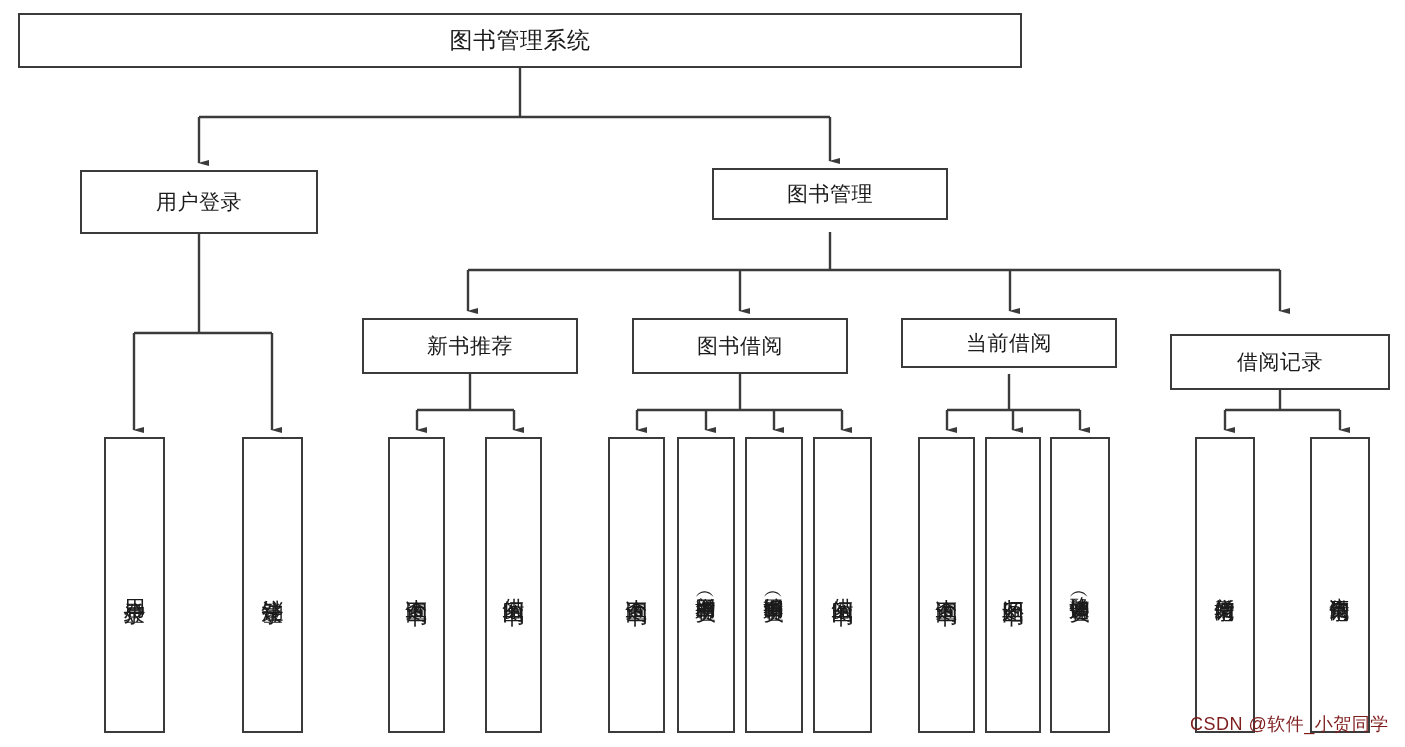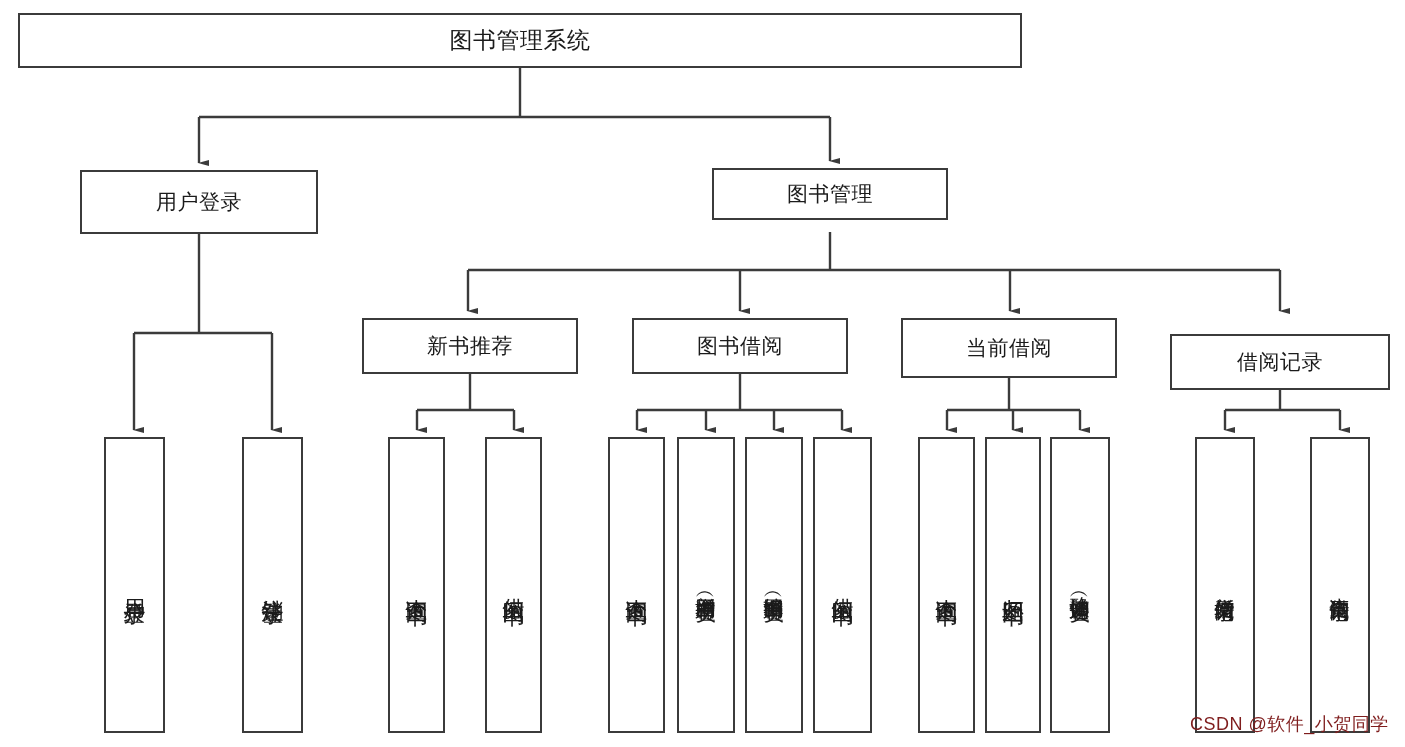--- a/index.html
+++ b/index.html
@@ -46,21 +46,21 @@
   .node.vert.small .lbl{font-size:20px;letter-spacing:1px;}
 
   #root{left:18px;top:13px;width:1004px;height:55px;}
   #root .lbl{font-size:23px;}
 
   #n-login{left:80px;top:170px;width:238px;height:64px;}
   #n-bookmgmt{left:712px;top:168px;width:236px;height:52px;}
 
   #n-new{left:362px;top:318px;width:216px;height:56px;}
   #n-borrow{left:632px;top:318px;width:216px;height:56px;}
-  #n-current{left:901px;top:318px;width:216px;height:60px;}
+  #n-current{left:901px;top:318px;width:216px;height:50px;}
   #n-record{left:1170px;top:318px;width:220px;height:56px;margin-top:16px;}
 
   .leaf{top:437px;height:296px;}
 
   #l-0{left:104px;width:61px;}
   #l-1{left:242px;width:61px;}
   #l-2{left:388px;width:57px;}
   #l-3{left:485px;width:57px;}
   #l-4{left:608px;width:57px;}
   #l-5{left:677px;width:58px;}

